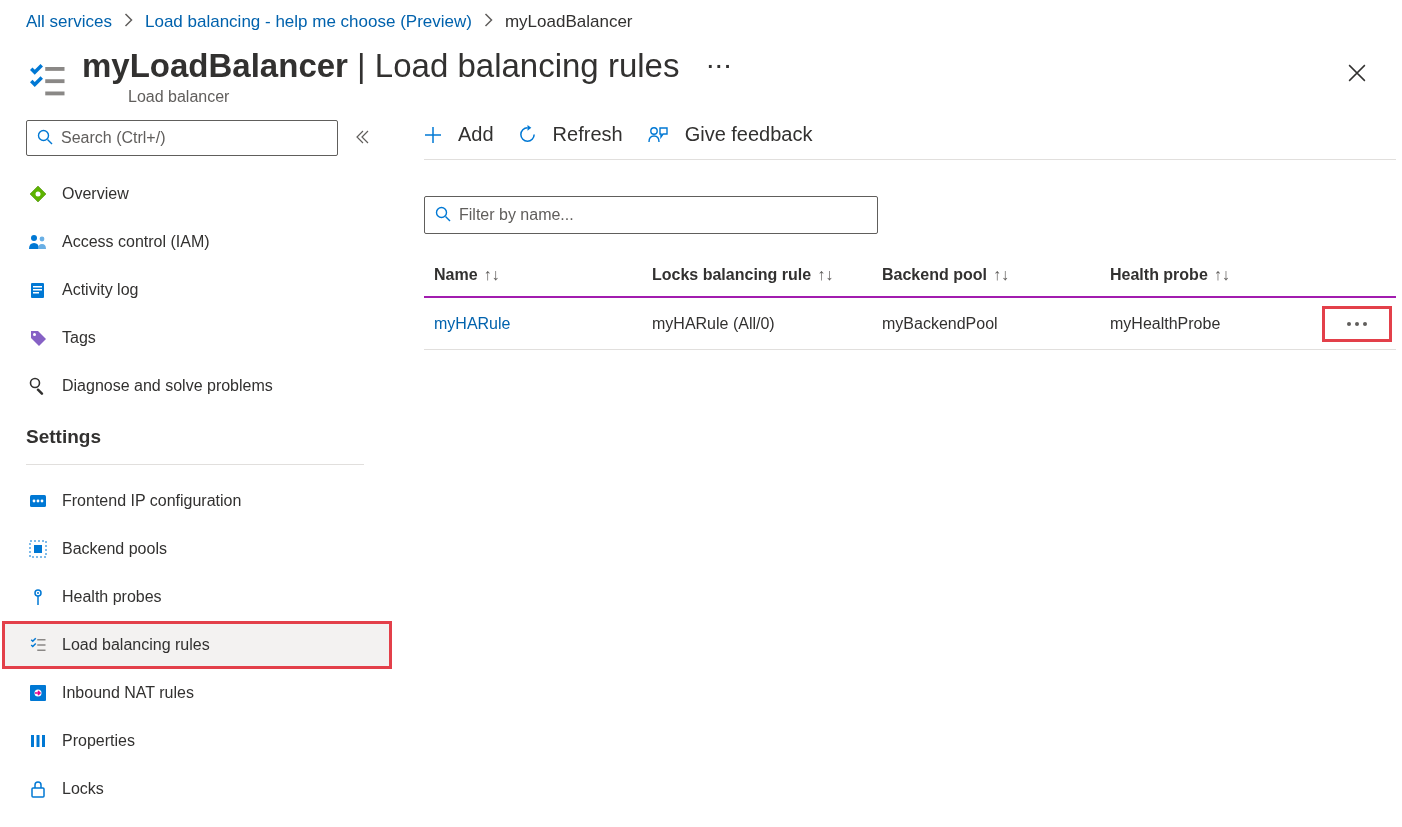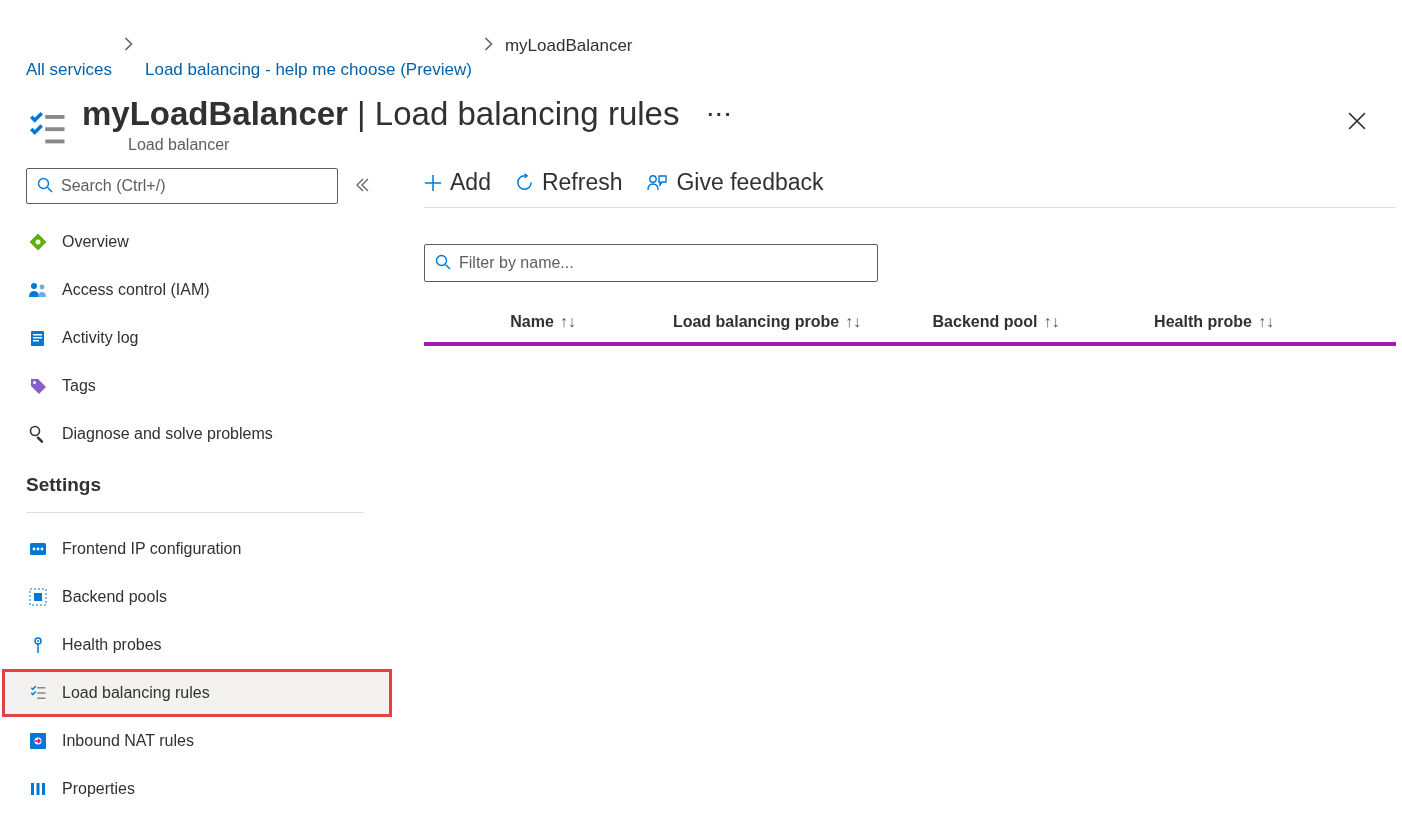--- a/index.html
+++ b/index.html
@@ -14,21 +14,21 @@
     }
 
     
     .breadcrumb {
       display: flex;
       align-items: center;
       gap: 12px;
       padding: 12px 26px;
       font-size: 17px;
     }
-    .breadcrumb a { color: #0062ad; text-decoration: none; margin-top: 48px; }
+    .breadcrumb a { color: #0062ad; text-decoration: none; }
     .breadcrumb .sep { color: #605e5c; }
     .breadcrumb .current { color: #323130; }
 
     
     .header-row {
       display: flex;
       align-items: flex-start;
       padding: 4px 26px 14px 26px;
     }
     .header-icon {
@@ -156,22 +156,22 @@
       display: flex;
       align-items: center;
       gap: 24px;
       height: 40px;
       border-bottom: 1px solid #e1dfdd;
       padding-bottom: 10px;
     }
     .tbtn {
       display: flex;
       align-items: center;
-      gap: 8px;
-      font-size: 23px;
+      gap: 16px;
+      font-size: 20px;
       color: #323130;
       cursor: pointer;
     }
     .tbtn svg { flex-shrink: 0; }
 
     .filter-box {
       display: flex;
       align-items: center;
       border: 1px solid #605e5c;
       border-radius: 2px;
@@ -190,24 +190,23 @@
     }
     .filter-box input::placeholder { color: #605e5c; }
 
     .table {
       margin-top: 20px;
     }
     .thead {
       display: flex;
       align-items: center;
       height: 44px;
-      border-bottom: 4px solid #a21caf;
+      border-bottom: 2px solid #a21caf;
       font-weight: 600;
       font-size: 16px;
-      text-align: center;
     }
     .trow {
       display: flex;
       align-items: center;
       height: 52px;
       border-bottom: 1px solid #e1dfdd;
       font-size: 16px;
     }
     .col-name  { width: 228px; padding-left: 10px; }
     .col-rule  { width: 230px; }
@@ -456,25 +455,40 @@
       </span>
       <input type="text" placeholder="Filter by name..." style="">
     </div>
 
     <div class="table">
       <div class="thead">
         <div class="col-name">
           <span>Name</span><span class="sort-arrows">↑↓</span>
         </div>
         <div class="col-rule">
-          <span>Load balancing probe</span><span class="sort-arrows">↑↓</span>
+          <span>Locks balancing rule</span><span class="sort-arrows">↑↓</span>
         </div>
         <div class="col-pool">
           <span>Backend pool</span><span class="sort-arrows">↑↓</span>
         </div>
         <div class="col-probe">
           <span>Health probe</span><span class="sort-arrows">↑↓</span>
         </div>
         <div class="col-act"></div>
       </div>
+      <div class="trow">
+        <div class="col-name"><span class="link">myHARule</span></div>
+        <div class="col-rule"><span>myHARule (All/0)</span></div>
+        <div class="col-pool"><span>myBackendPool</span></div>
+        <div class="col-probe"><span>myHealthProbe</span></div>
+        <div class="col-act">
+          <span class="row-more">
+            <svg width="22" height="6" viewBox="0 0 22 6">
+                <circle cx="3" cy="3" r="2" fill="#605e5c"></circle>
+                <circle cx="11" cy="3" r="2" fill="#605e5c"></circle>
+                <circle cx="19" cy="3" r="2" fill="#605e5c"></circle>
+              </svg>
+          </span>
+        </div>
+      </div>
     </div>
   </main>
 </div>
 
 </body></html>

